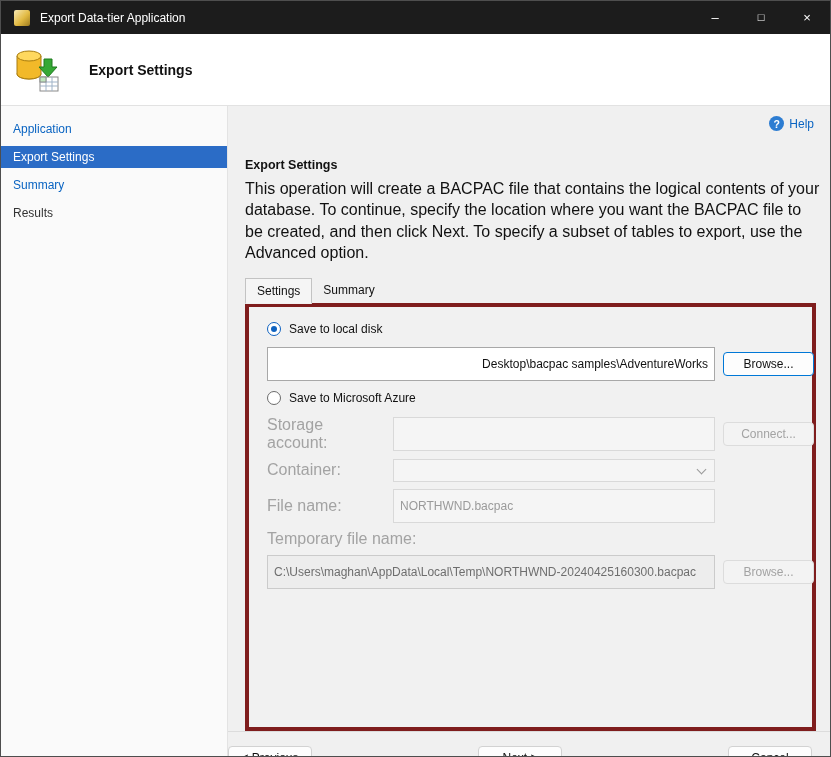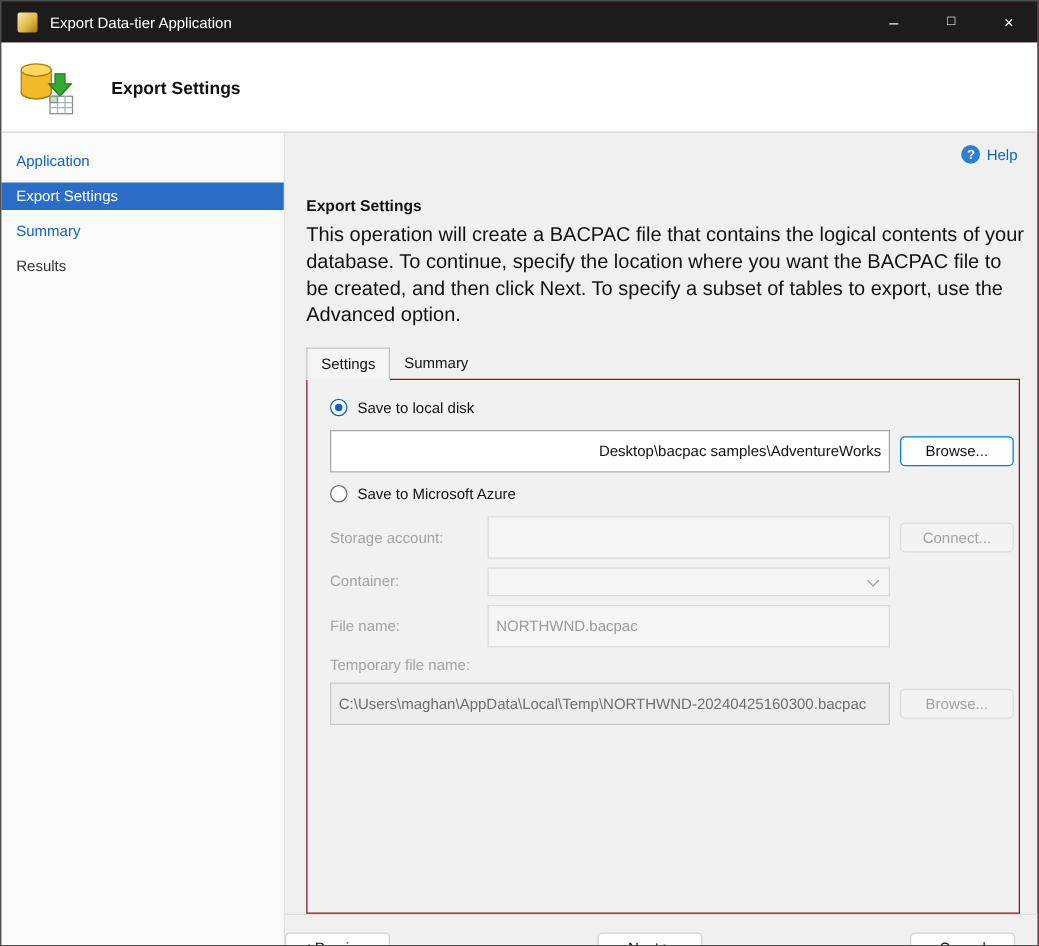--- a/index.html
+++ b/index.html
@@ -36,21 +36,21 @@
   .help { position:absolute; top:10px; right:16px; display:flex; align-items:center; gap:5px; color:#0a64c2; font-size:12px; cursor:pointer; }
   .help-icon { width:15px; height:15px; border-radius:50%; background:#2d7dd2; color:#fff; font-size:10.5px; font-weight:bold; display:flex; align-items:center; justify-content:center; }
 
   .section-title { font-size:12.5px; font-weight:bold; color:#111; margin:40px 0 6px 0; }
   .desc { font-size:16px; color:#111; width:575px; line-height:1.34; margin:0 0 14px 0; }
 
   .tabs { display:flex; position:relative; z-index:2; margin-bottom:-1px; }
   .tab { font-size:12px; padding:5px 11px; color:#111; cursor:pointer; }
   .tab.active { background:#f5f5f5; border:1px solid #c3c3c3; border-bottom:1px solid #f1f1f1; }
 
-  .panel { width:571px; height:428px; border:1px solid #7f1d1d; background:#f1f1f1;
+  .panel { width:571px; height:428px; border:4px solid #7f1d1d; background:#f1f1f1;
            padding:12px 8px 12px 18px; display:flex; flex-direction:column; gap:7px; }
 
   .frow { display:grid; grid-template-columns:118px 322px 91px; column-gap:8px; align-items:center; }
   .radio-row { display:flex; align-items:center; gap:8px; height:21px; cursor:pointer; }
   .radio { width:14px; height:14px; border-radius:50%; background:#fff; border:1px solid #6b6b6b; position:relative; flex:0 0 14px; }
   .radio.checked { border-color:#0f62c0; }
   .radio.checked::after { content:""; position:absolute; left:3px; top:3px; right:3px; bottom:3px; border-radius:50%; background:#0f62c0; }
   .radio-label { font-size:12px; color:#111; }
 
   .textbox { height:23px; border:1px solid #a8a8a8; background:#fff; font-size:12px; padding:16px 6px; color:#111; font-family:inherit; width:100%; }
@@ -58,21 +58,21 @@
   .textbox.dim { background:#f5f5f5; border-color:#d9d9d9; color:#9a9a9a; }
   .textbox.temp { grid-column:1 / 3; background:#ededed; border-color:#cbcbcb; color:#6e6e6e; }
 
   .selectbox { height:23px; border:1px solid #d9d9d9; background:#f5f5f5; position:relative; }
   .chevron { position:absolute; right:9px; top:6px; width:7px; height:7px; border-right:1.5px solid #9a9a9a; border-bottom:1.5px solid #9a9a9a; transform:rotate(45deg); }
 
   .btn { height:24px; font-size:12px; border-radius:4px; border:1px solid #d2d2d2; background:#fdfdfd; color:#111; font-family:inherit; cursor:pointer; }
   .btn.primary { border:1px solid #0078d7; }
   .btn.dim { color:#a3a3a3; background:#f3f3f3; border-color:#dcdcdc; cursor:default; }
 
-  .label-dim { font-size:12px; color:#a3a3a3; }
+  .label-dim { font-size:16px; color:#a3a3a3; }
   .full3 { grid-column:1 / 4; }
 
   .footer { flex:0 0 54px; border-top:1px solid #dcdcdc; background:#f0f0f0; display:flex; align-items:center; justify-content:space-between; gap:2px; padding-right:18px; }
   .footer .btn { min-width:84px; height:25px; }
 </style>
 </head>
 <body>
 
 <div class="window">
 

